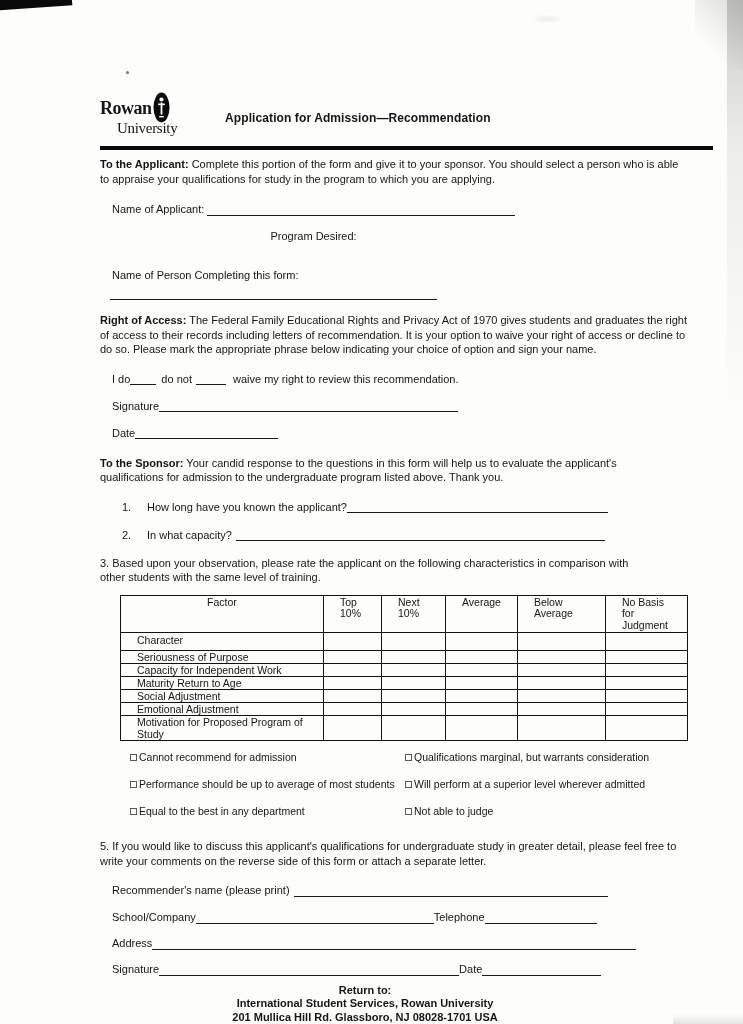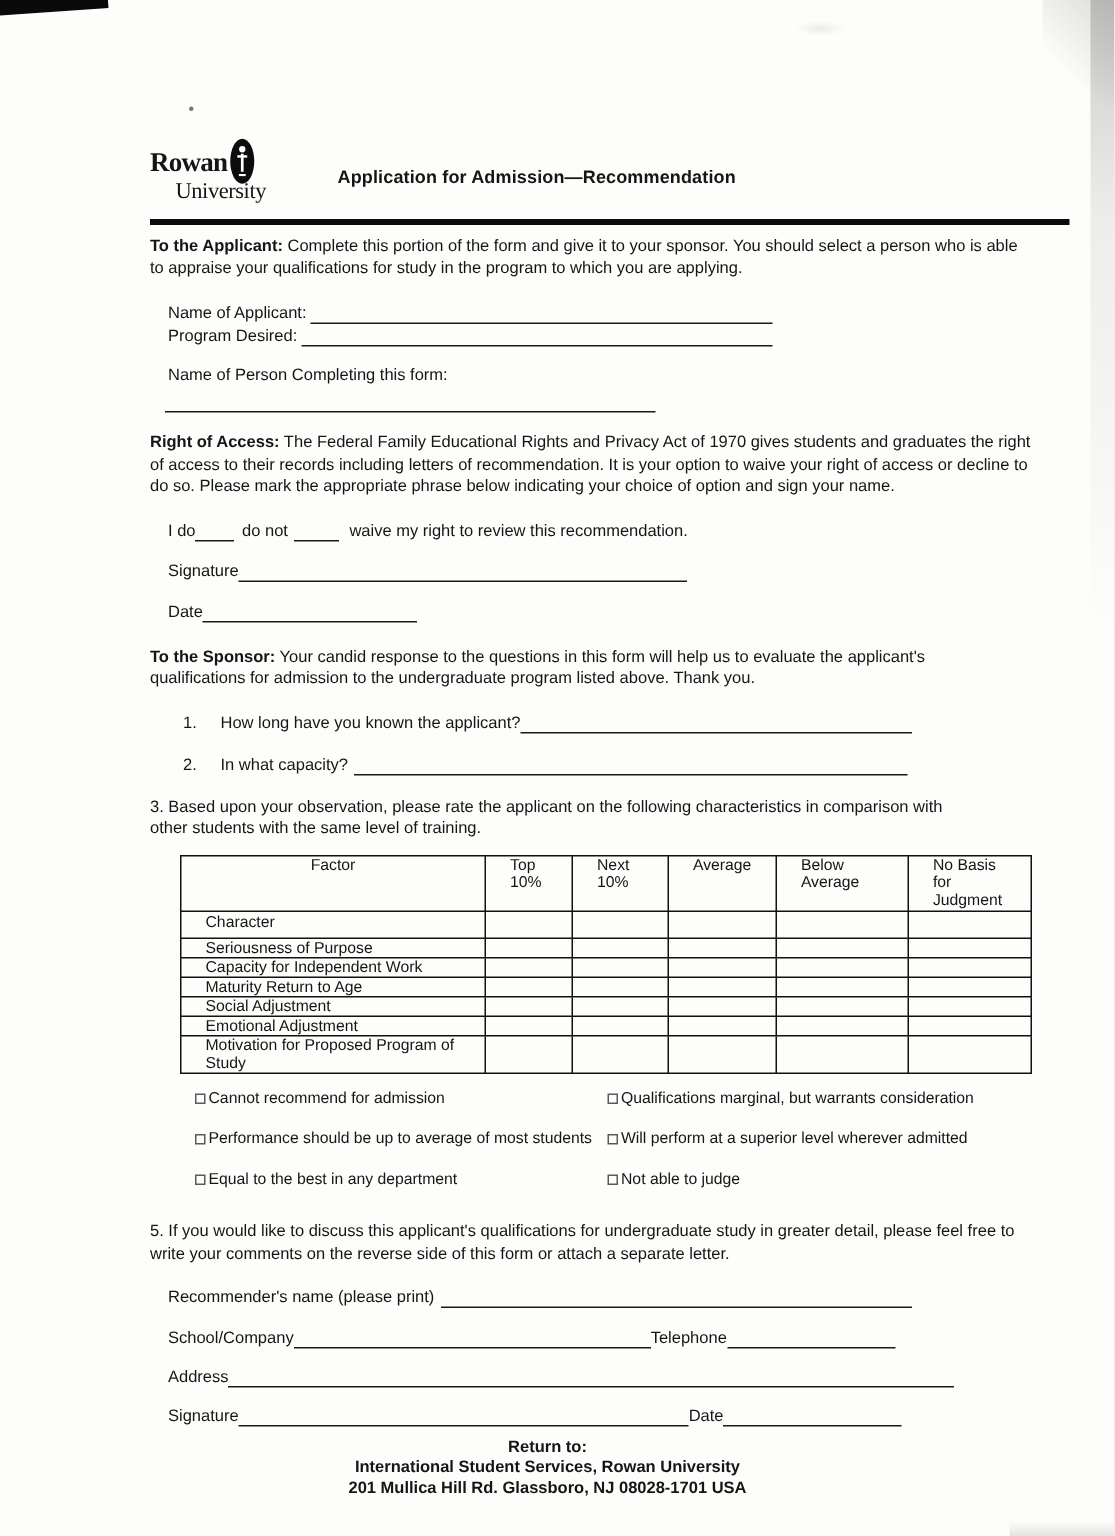--- a/index.html
+++ b/index.html
@@ -30,21 +30,21 @@
   .logo-line1 { font-weight:bold; font-size:18px; letter-spacing:-0.5px; display:flex; align-items:flex-start; }
   .logo-line2 { font-size:15px; margin-left:17px; margin-top:-3px; letter-spacing:-0.3px; }
   .torch { margin-left:1px; margin-top:-6px; }
   .doc-title { font-size:12px; font-weight:bold; margin-left:29px; margin-top:13px; letter-spacing:0.1px; }
   .thick-rule { height:4px; background:#0b0b0b; width:613px; margin-top:9px; }
 
   
   .para { font-size:11px; line-height:14.5px; }
   .b { font-weight:bold; }
   .blank { border-bottom:1.4px solid #1a1a1a; height:13px; }
-  .fieldrow { display:flex; align-items:flex-end; font-size:11px; line-height:14px;padding-left:12px; }
+  .fieldrow { display:flex; align-items:center; font-size:11px; line-height:14px;padding-left:12px; }
   .grow { flex:1 1 auto; }
 
   
   table.rating { border-collapse:collapse; margin-left:20px; margin-top:10px; table-layout:fixed; }
   table.rating th, table.rating td { border:1.4px solid #111; font-size:10.5px; font-weight:normal; padding:1px 16px; vertical-align:top; }
   table.rating th { line-height:11.5px; height:27px; }
   th.h-factor { text-align:center; vertical-align:top; }
   th.h-center { text-align:center; }
   th.h-left { text-align:left; }
   td.factor-cell { text-align:left; }
@@ -97,21 +97,21 @@
 
     <div class="thick-rule"></div>
 
     <p class="para" style="margin-top:7px; width:585px;"><span class="b">To the Applicant:</span><span> Complete this portion of the form and give it to your sponsor. You should select a person who is able to appraise your qualifications for study in the program to which you are applying.</span></p>
 
     <div class="fieldrow" style="margin-top:16px; width:415px;">
       <span>Name of Applicant:</span>
       <span class="blank grow" style="margin-left:3px;"></span>
     </div>
 
-    <div class="fieldrow" style="margin-top:1px; width:415px;">
+    <div class="fieldrow" style="margin-top:13px; width:415px;flex-direction:column;">
       <span>Program Desired:</span>
       <span class="blank grow" style="margin-left:3px;"></span>
     </div>
 
     <div class="fieldrow" style="margin-top:12px;">
       <span>Name of Person Completing this form:</span>
     </div>
     <div class="blank" style="width:327px; margin-left:10px; margin-top:5px;"></div>
 
     <p class="para" style="margin-top:13px; width:594px;"><span class="b">Right of Access:</span><span> The Federal Family Educational Rights and Privacy Act of 1970 gives students and graduates the right of access to their records including letters of recommendation. It is your option to waive your right of access or decline to do so. Please mark the appropriate phrase below indicating your choice of option and sign your name.</span></p>

